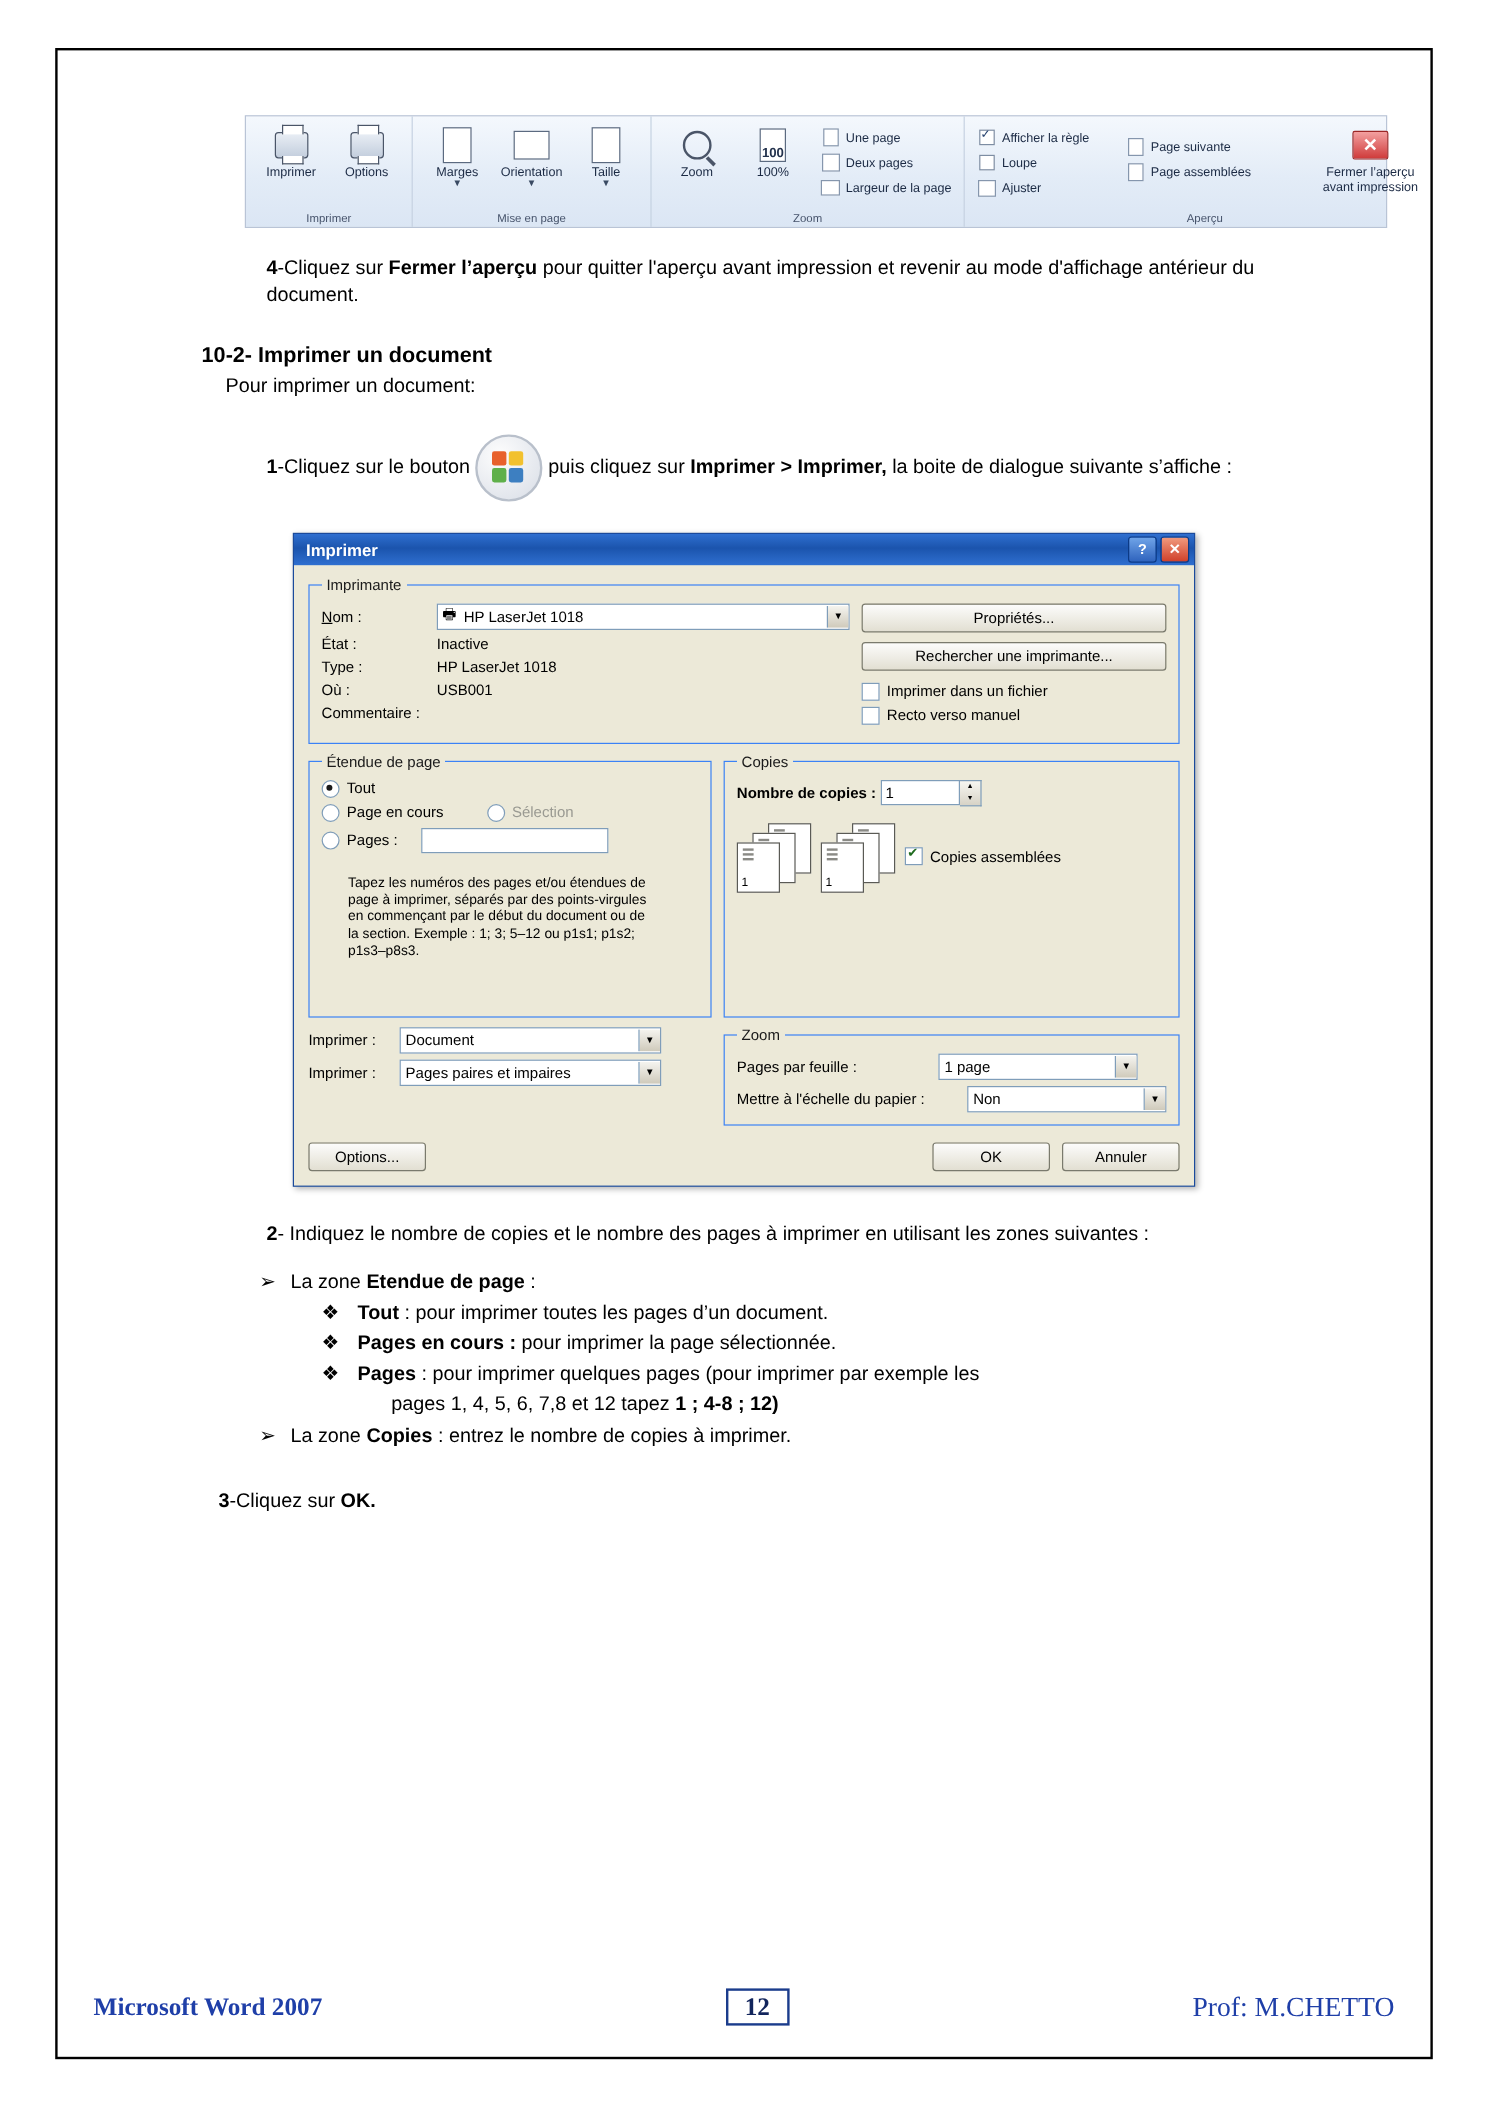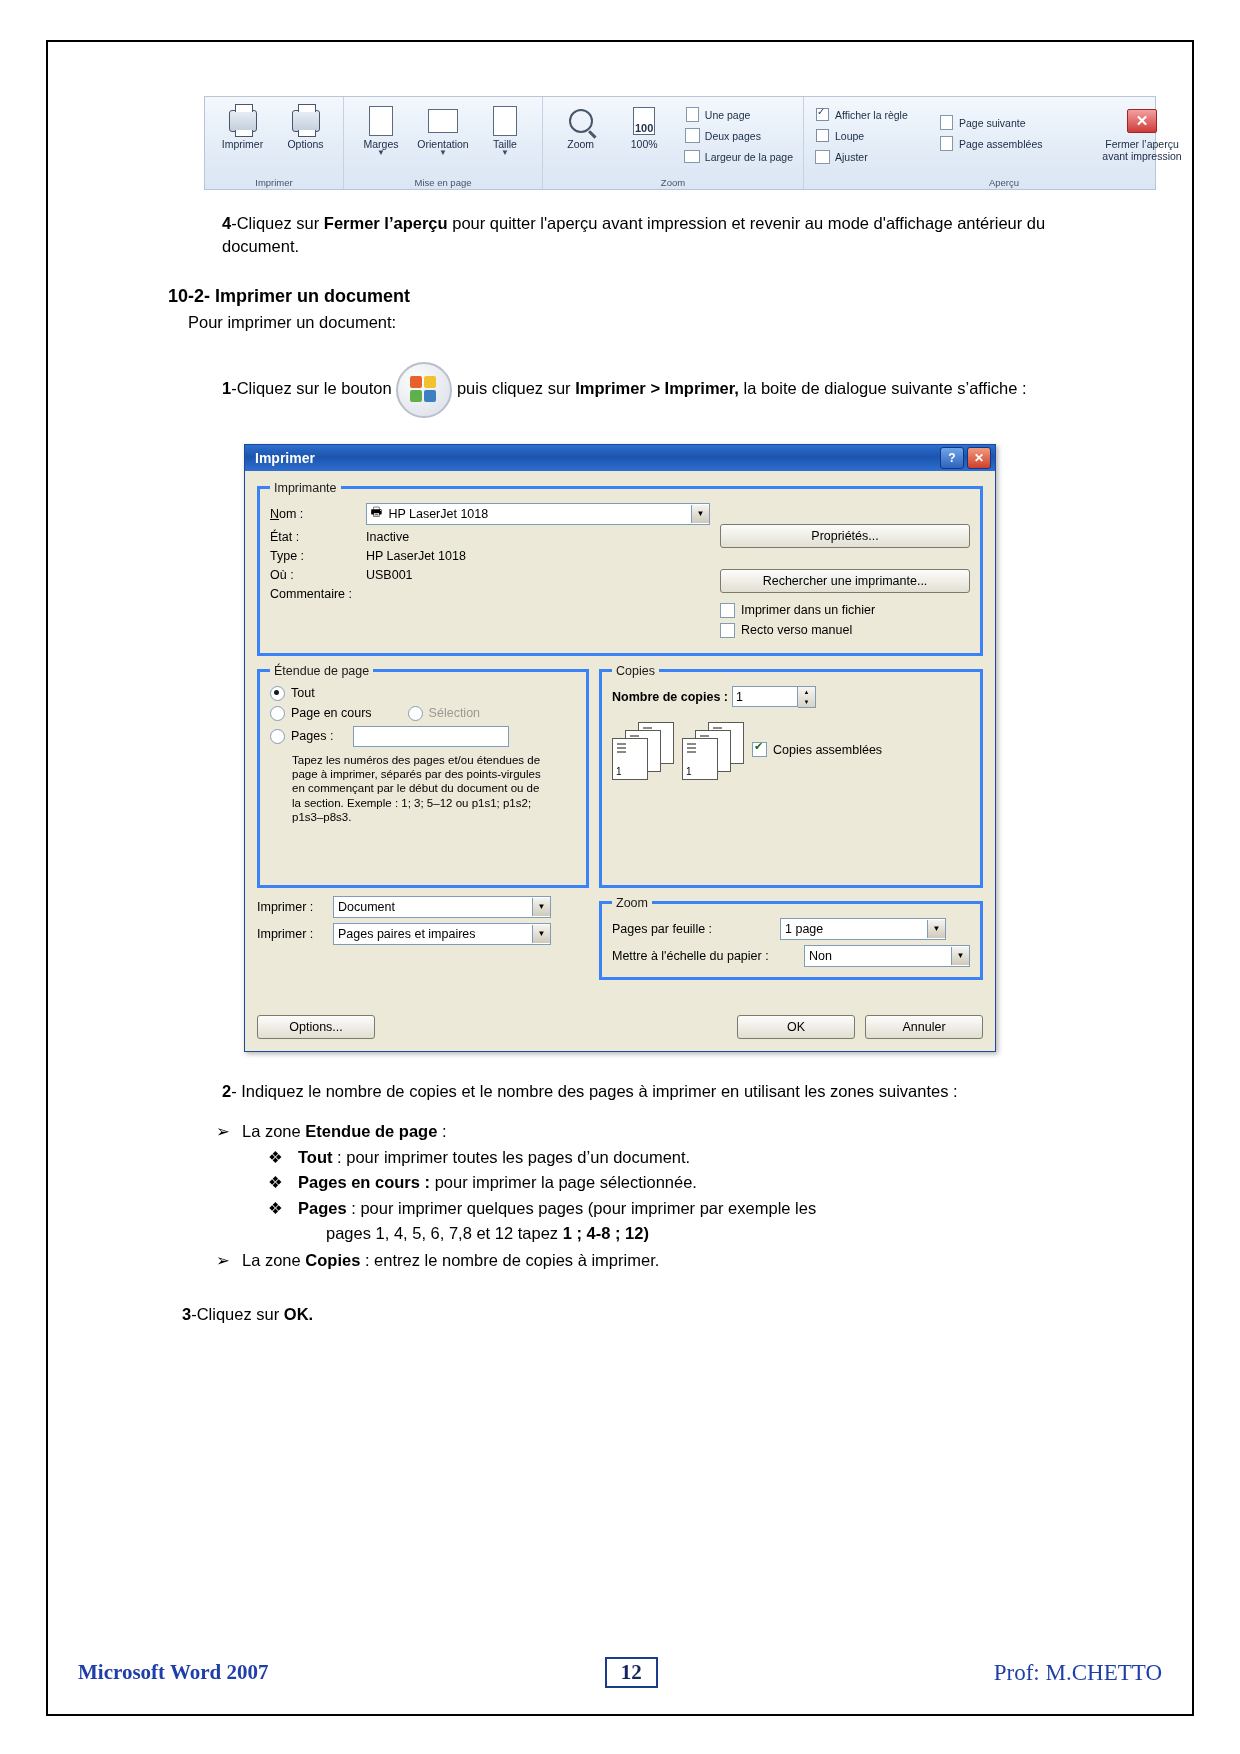--- a/index.html
+++ b/index.html
@@ -48,35 +48,35 @@
   .q4{left:14px;top:14px;background:#3d7fc1;}
 
   
   .dialog{position:relative;margin:26px auto 0 auto;width:750px;border:1px solid #1b4a9c;background:#ece9d8;box-shadow:2px 2px 5px rgba(0,0,0,.3);}
   .dlg-title{height:26px;background:linear-gradient(180deg,#2f6fd0 0%,#1b54ad 45%,#2f6fd0 100%);display:flex;align-items:center;padding:0 4px 0 10px;color:#fff;font-size:14px;font-weight:bold;}
   .dlg-title .sp{flex:1;}
   .tbtn{width:22px;height:20px;border:1px solid #0c3a86;border-radius:3px;margin-left:3px;font-size:12px;font-weight:bold;display:flex;align-items:center;justify-content:center;color:#fff;}
   .tbtn.help{background:linear-gradient(180deg,#6fa4e8,#2f63bd);}
   .tbtn.close{background:linear-gradient(180deg,#f09a7e,#d0402a);}
   .dlg-body{padding:10px 12px 12px 12px;font-size:12.5px;}
-  fieldset.grp{border:3px solid #3b82f6;margin:0 0 8px 0;padding:8px 10px 10px 10px;position:relative;background:transparent;}
+  fieldset.grp{border:1px solid #3b82f6;margin:0 0 8px 0;padding:8px 10px 10px 10px;position:relative;background:transparent;}
   fieldset.grp>legend{font-size:12.5px;color:#1a1a1a;padding:0 4px;}
   .u{text-decoration:underline;}
   .row{display:flex;align-items:center;margin-bottom:5px;}
   .lbl{width:96px;font-size:12.5px;}
   .txtfield{background:#fff;border:1px solid #7f9db9;height:19px;display:flex;align-items:center;padding:0 3px;font-size:12.5px;}
   .combo{background:#fff;border:1px solid #7f9db9;height:20px;display:flex;align-items:center;padding:0 0 0 4px;font-size:12.5px;}
   .combo .arrow{margin-left:auto;width:17px;height:18px;background:linear-gradient(180deg,#f5f4ef,#cfcabb);border-left:1px solid #7f9db9;display:flex;align-items:center;justify-content:center;font-size:8px;}
-  .btn{background:linear-gradient(180deg,#fcfcfb,#e2dfd2);border:1px solid #7a7a6d;border-radius:3px;height:22px;display:flex;align-items:center;justify-content:center;font-size:12.5px;padding:0 10px;margin-top:21px;}
+  .btn{background:linear-gradient(180deg,#fcfcfb,#e2dfd2);border:1px solid #7a7a6d;border-radius:3px;height:22px;display:flex;align-items:center;justify-content:center;font-size:12.5px;padding:0 0;}
   .chk{width:13px;height:13px;border:1px solid #7f9db9;background:#fff;display:inline-block;position:relative;margin-right:6px;flex:none;}
   .chk.on:after{content:"✔";position:absolute;left:1px;top:-3px;font-size:11px;color:#1f6b1f;}
   .rad{width:13px;height:13px;border:1px solid #7f9db9;background:#fff;border-radius:50%;display:inline-block;position:relative;margin-right:6px;flex:none;}
   .rad.on:after{content:"";position:absolute;left:3px;top:3px;width:5px;height:5px;border-radius:50%;background:#1a1a1a;}
   .muted{color:#9a9a92;}
-  .small-note{font-size:11.5px;line-height:1.25;margin:6px 0 0 22px;width:250px;}
+  .small-note{font-size:11.5px;line-height:1.25;margin:18px 0 0 22px;width:250px;}
   .two-col{display:flex;gap:10px;justify-content:flex-end;}
   .col-l{width:340px;}
   .col-r{flex:1;}
   .spin{width:17px;height:20px;border:1px solid #7f9db9;border-left:none;background:linear-gradient(180deg,#f7f6f1,#d7d3c6);display:flex;flex-direction:column;}
   .spin span{flex:1;display:flex;align-items:center;justify-content:center;font-size:6px;}
   .pgicon{width:34px;height:40px;background:#fff;border:1px solid #5a5a55;position:relative;font-size:9px;}
   .pgicon b{position:absolute;left:3px;bottom:2px;font-size:10px;font-weight:normal;}
   .pgicon i{position:absolute;left:4px;top:4px;width:9px;height:2px;background:#8a8a85;box-shadow:0 4px 0 #8a8a85,0 8px 0 #8a8a85;}
   .stack{position:relative;width:120px;height:56px;}
   .stack .pgicon{position:absolute;}

